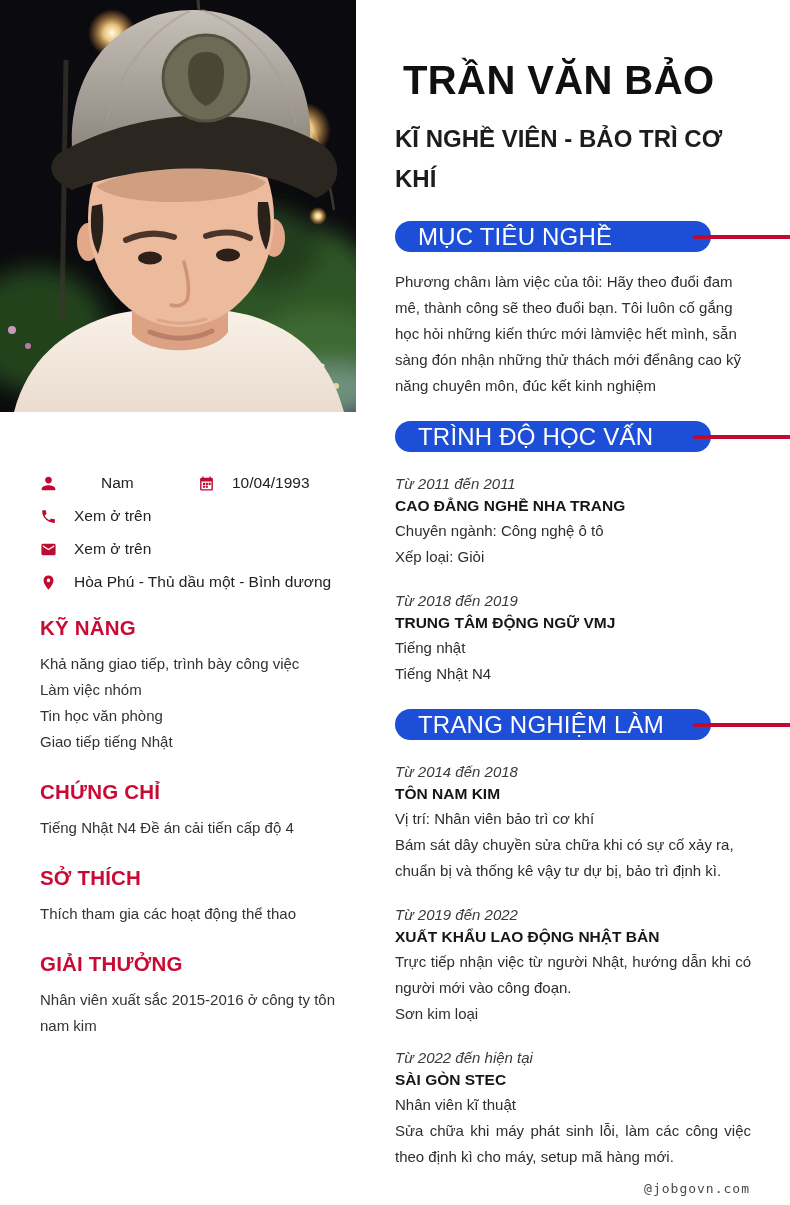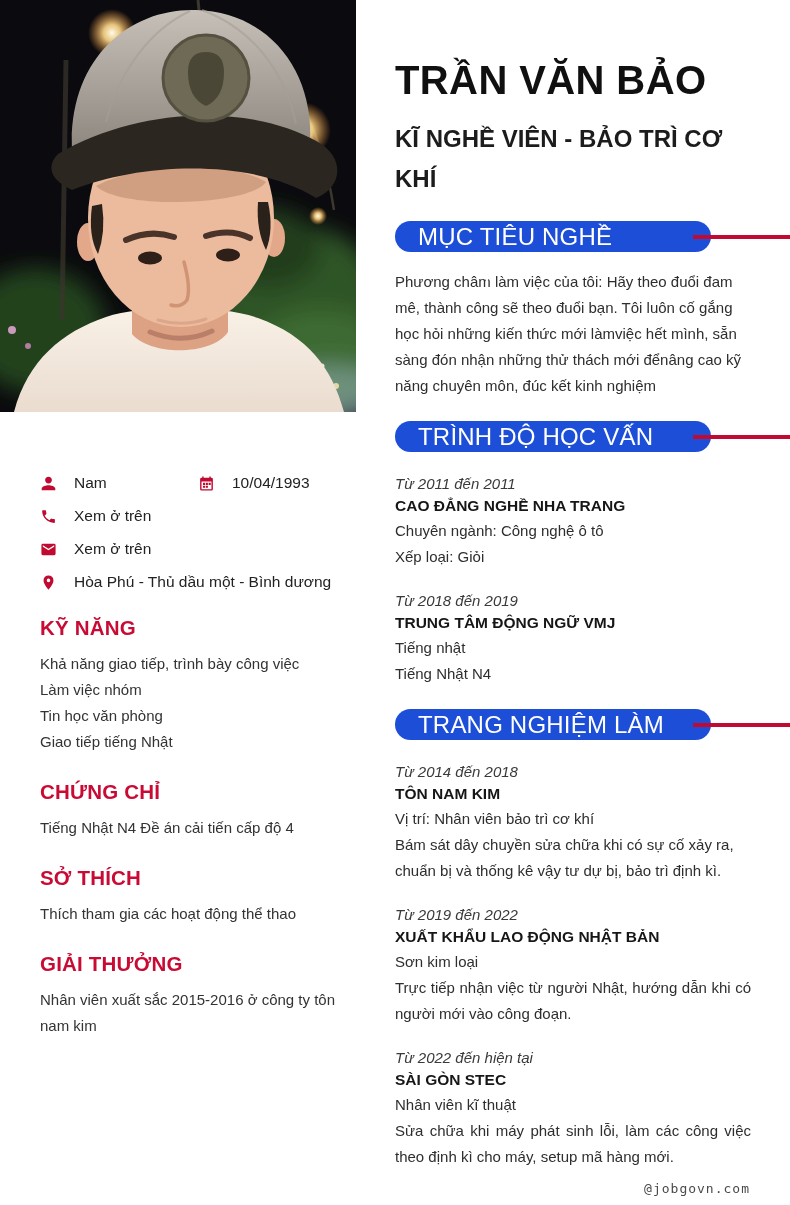--- a/index.html
+++ b/index.html
@@ -5,29 +5,29 @@
   html,body{margin:0;padding:0;background:#fff;}
   .page{position:relative;width:790px;height:1205px;background:#fff;overflow:hidden;
         font-family:"Liberation Sans",sans-serif;color:#222;}
   .photo{position:absolute;left:0;top:0;width:356px;height:412px;}
   .photo svg{display:block;}
 
   
   .left-col{position:absolute;left:40px;top:474px;width:322px;}
   .info-row{display:flex;align-items:center;margin-bottom:15px;font-size:15.5px;color:#222;}
   .info-cell{display:flex;align-items:center;}
-  .info-cell.first{width:158px;}
+  .info-cell.first{width:158px;gap:27px;}
   .cicon{width:17px;height:17px;margin-right:17px;color:#c00a31;display:inline-flex;flex:0 0 auto;}
   .cicon svg{width:17px;height:17px;}
   .lsec h2{color:#c90a34;font-size:20.5px;font-weight:700;margin:25px 0 11px;letter-spacing:0.2px;}
   .litem{font-size:15px;color:#333;line-height:26px;}
 
   
   .right-col{position:absolute;left:395px;top:58px;width:356px;}
-  .full-name{font-size:40px;font-weight:700;color:#101010;margin:0 0 16px;letter-spacing:0.4px;}
+  .full-name{font-size:40px;font-weight:700;color:#101010;margin:0 8px 16px;letter-spacing:0.4px;}
   .job-title{font-size:24px;font-weight:700;color:#1c1c1c;line-height:40px;margin:0 0 22px;}
   .pill-row{position:relative;height:31px;margin:22px 0 17px;}
   .pill{position:absolute;left:0;top:0;width:316px;height:31px;background:#1d4ed8;border-radius:16px;
         color:#fff;font-size:24px;font-weight:400;line-height:31px;padding-left:23px;box-sizing:border-box;
         letter-spacing:0.2px;}
   .pill-line{position:absolute;left:298px;right:-39px;top:14px;height:4px;background:#c00a31;}
   .obj-text{font-size:15px;color:#2e2e2e;line-height:26px;margin:0 0 4px;}
   .entry{margin-bottom:16px;padding-top:6px;}
   .period{font-style:italic;font-size:15px;color:#3a3a3a;margin-bottom:5px;}
   .org{font-size:15.5px;font-weight:700;color:#161616;margin-bottom:3px;}
@@ -240,22 +240,22 @@
     <div class="entry">
       <div class="period">Từ 2014 đến 2018</div>
       <div class="org">TÔN NAM KIM</div>
       <div class="eline">Vị trí: Nhân viên bảo trì cơ khí</div>
       <div class="eline">Bám sát dây chuyền sửa chữa khi có sự cố xảy ra, chuẩn bị và thống kê vậy tư dự bị, bảo trì định kì.</div>
     </div>
 
     <div class="entry">
       <div class="period">Từ 2019 đến 2022</div>
       <div class="org">XUẤT KHẨU LAO ĐỘNG NHẬT BẢN</div>
+      <div class="eline just">Trực tiếp nhận việc từ người Nhật, hướng dẫn khi có người mới vào công đoạn.</div>
       <div class="eline">Sơn kim loại</div>
-      <div class="eline just">Trực tiếp nhận việc từ người Nhật, hướng dẫn khi có người mới vào công đoạn.</div>
     </div>
 
     <div class="entry">
       <div class="period">Từ 2022 đến hiện tại</div>
       <div class="org">SÀI GÒN STEC</div>
       <div class="eline">Nhân viên kĩ thuật</div>
       <div class="eline just">Sửa chữa khi máy phát sinh lỗi, làm các công việc theo định kì cho máy, setup mã hàng mới.</div>
     </div>
   </div>
 

